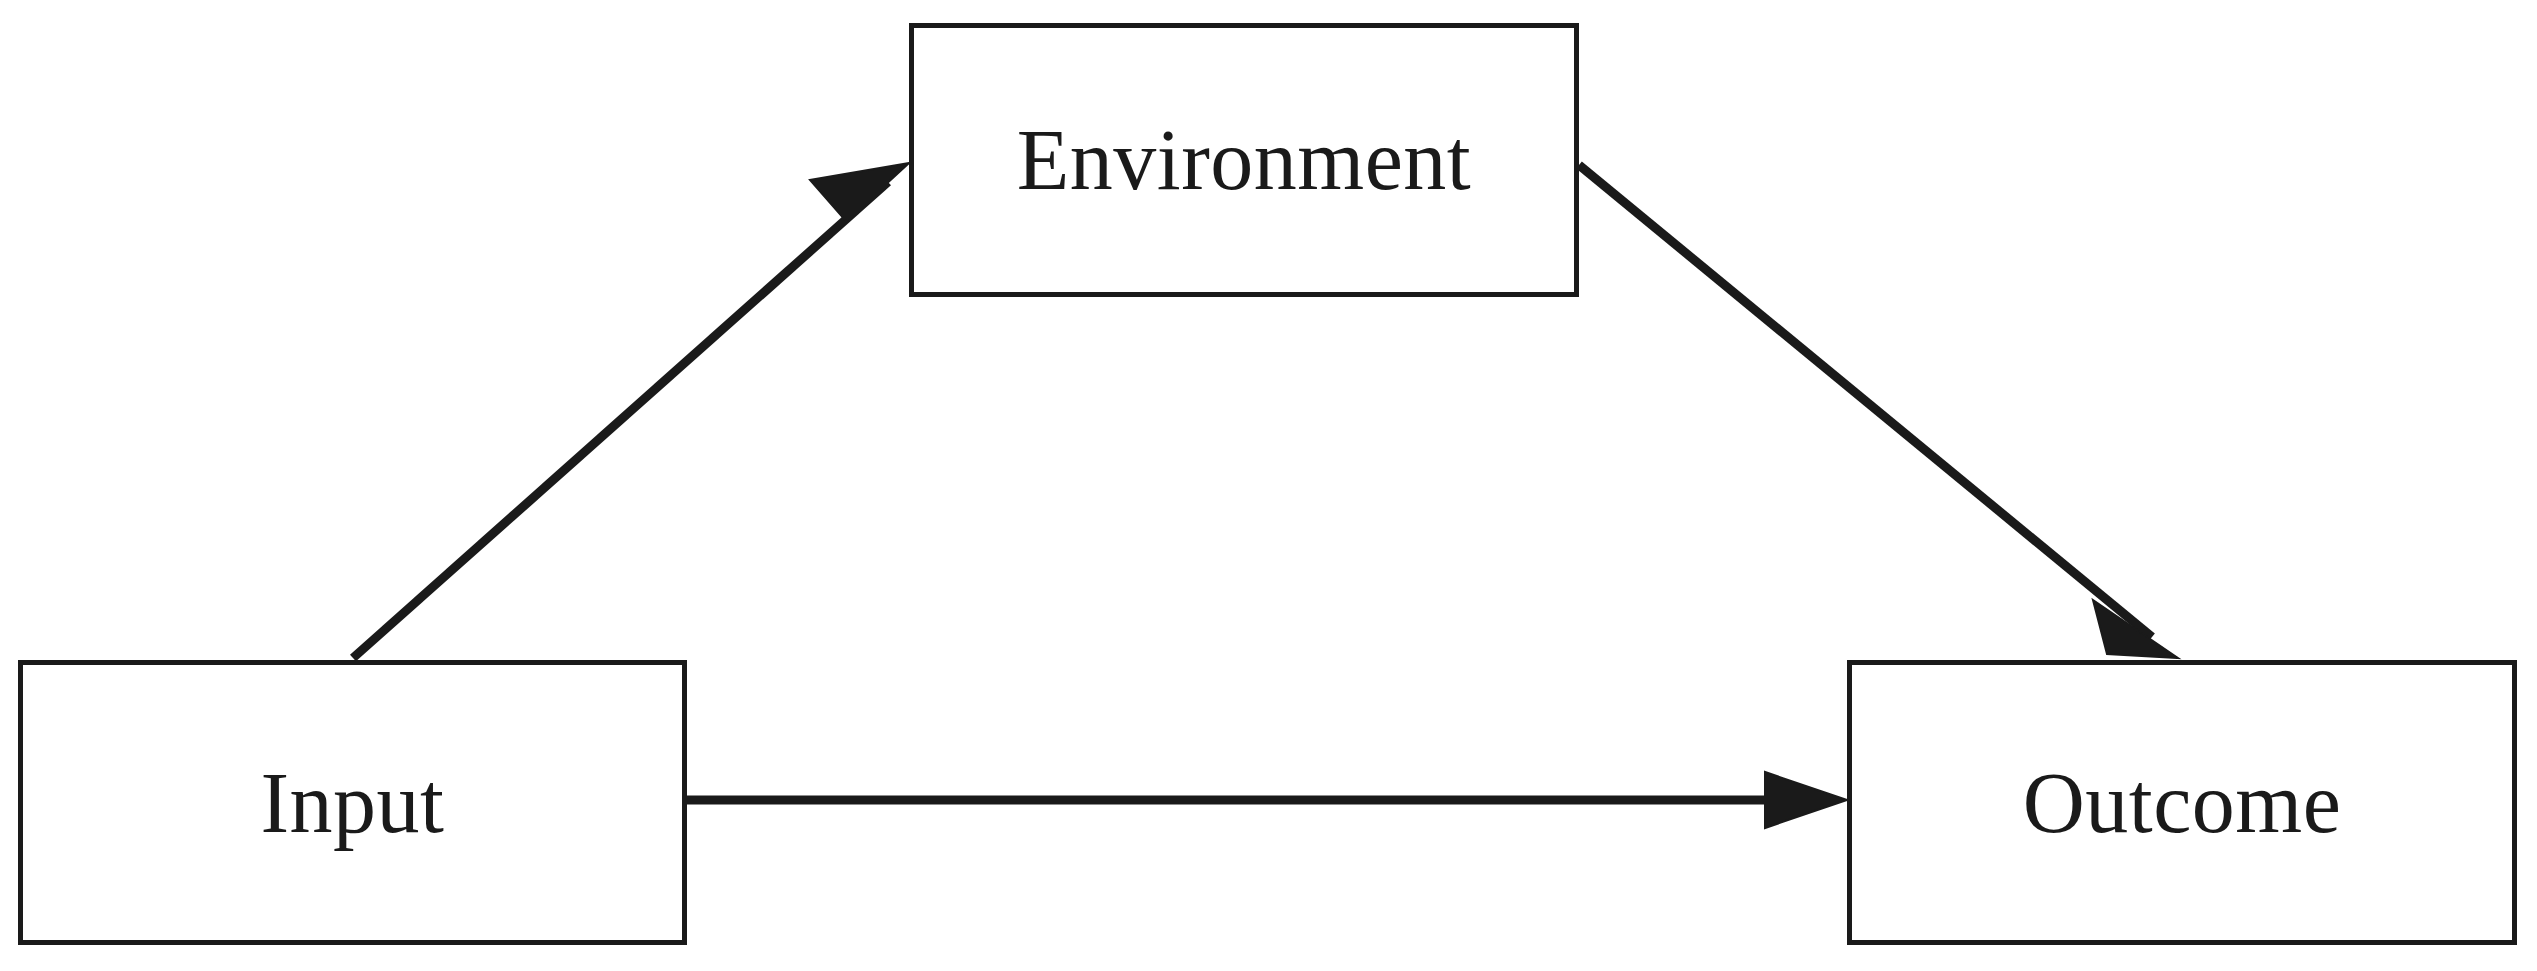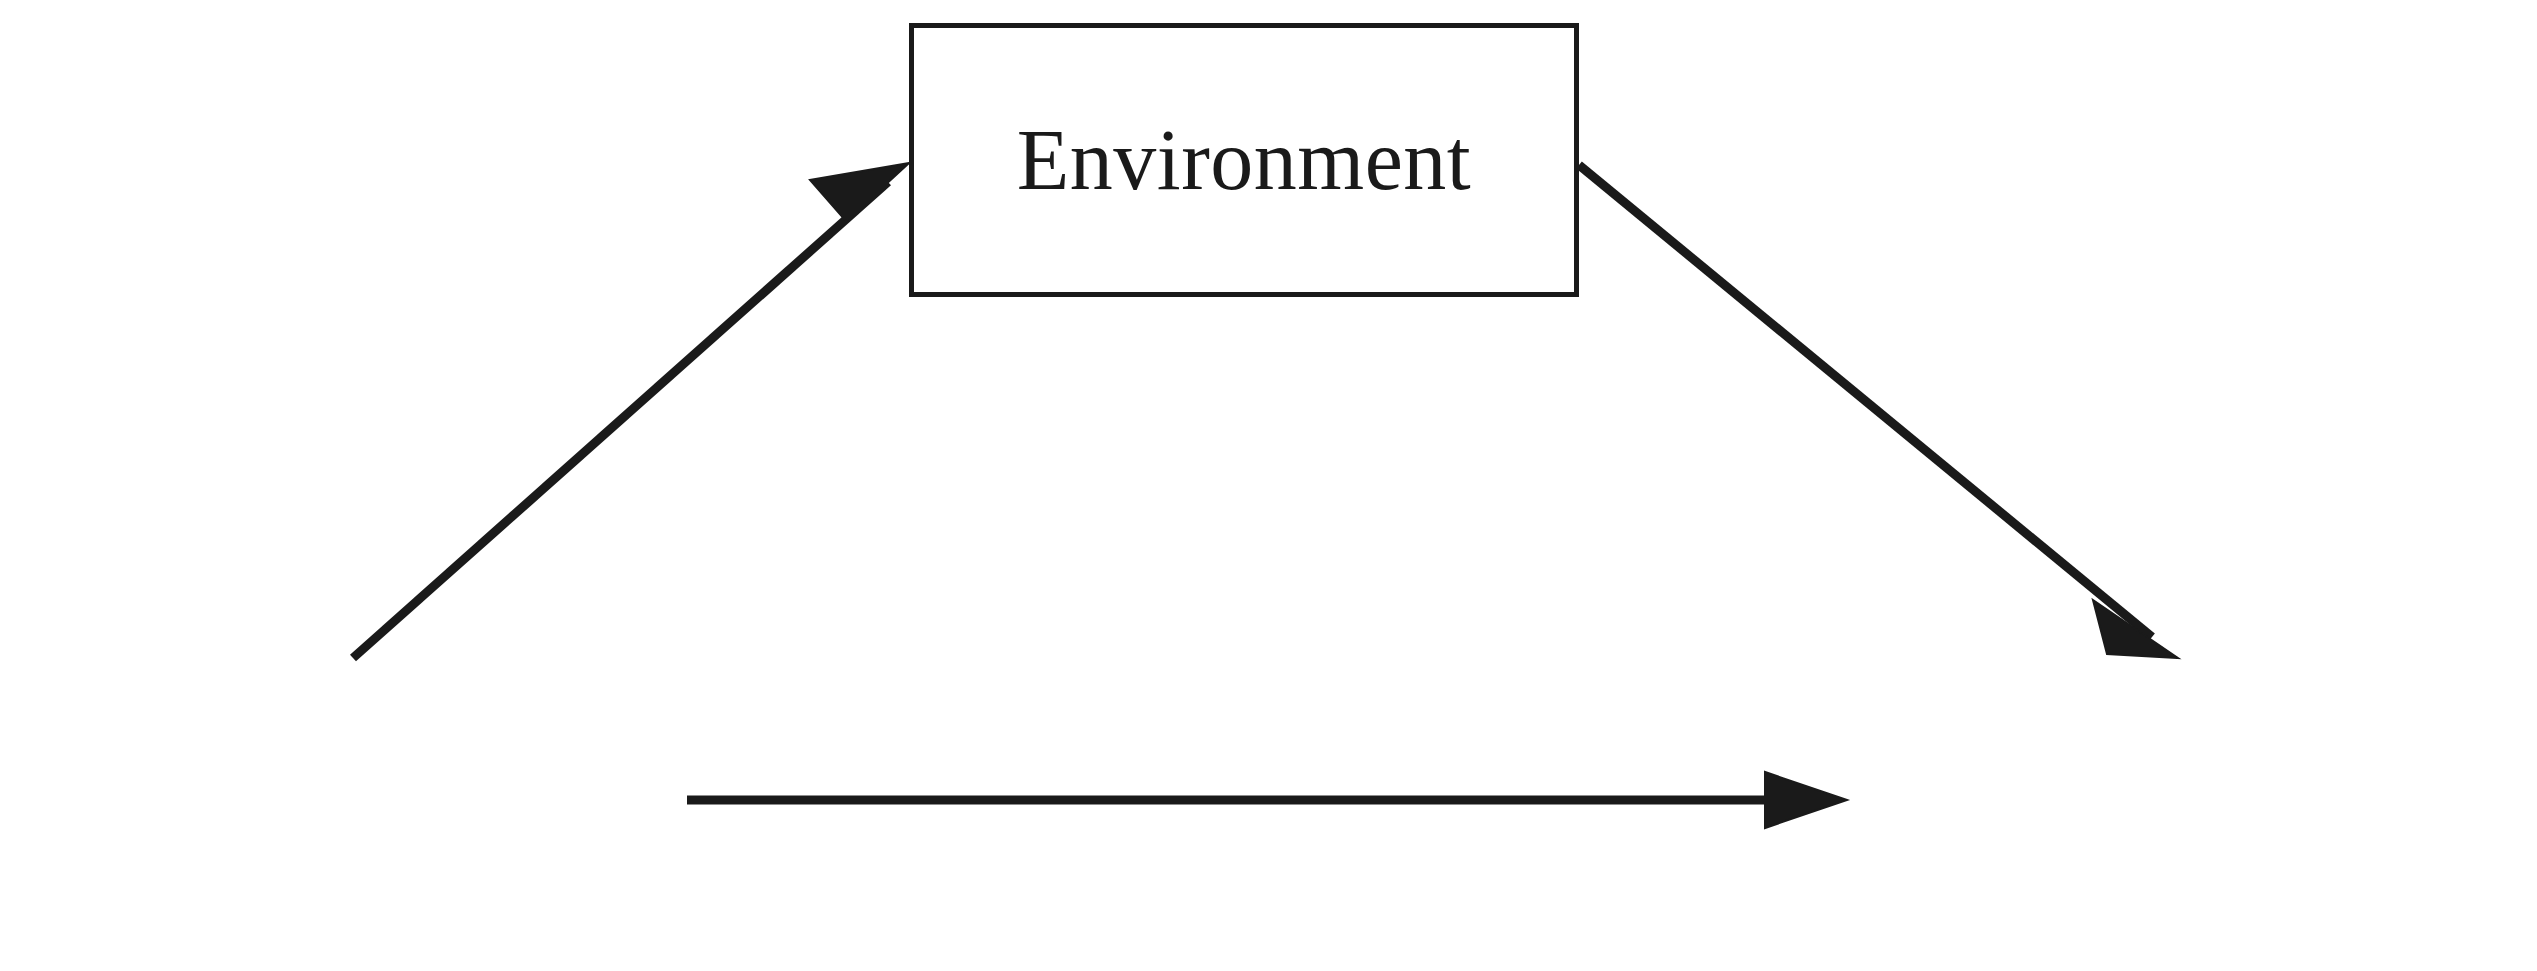--- a/index.html
+++ b/index.html
@@ -83,15 +83,21 @@
     <g>
       <line x1="687" y1="800" x2="1770" y2="800" stroke="#1a1a1a" stroke-width="9" stroke-linecap="butt"></line>
       <polygon points="1847,800 1765,772 1765,828" fill="#1a1a1a" stroke="#1a1a1a" stroke-width="2"></polygon>
     </g>
   </svg>
 
   <div class="node-box" id="node-environment">
     <span class="node-label">Environment</span>
   </div>
 
+  <div class="node-box" id="node-input">
+    <span class="node-label">Input</span>
+  </div>
 
+  <div class="node-box" id="node-outcome">
+    <span class="node-label">Outcome</span>
+  </div>
 
 </div>
 
 </body></html>

